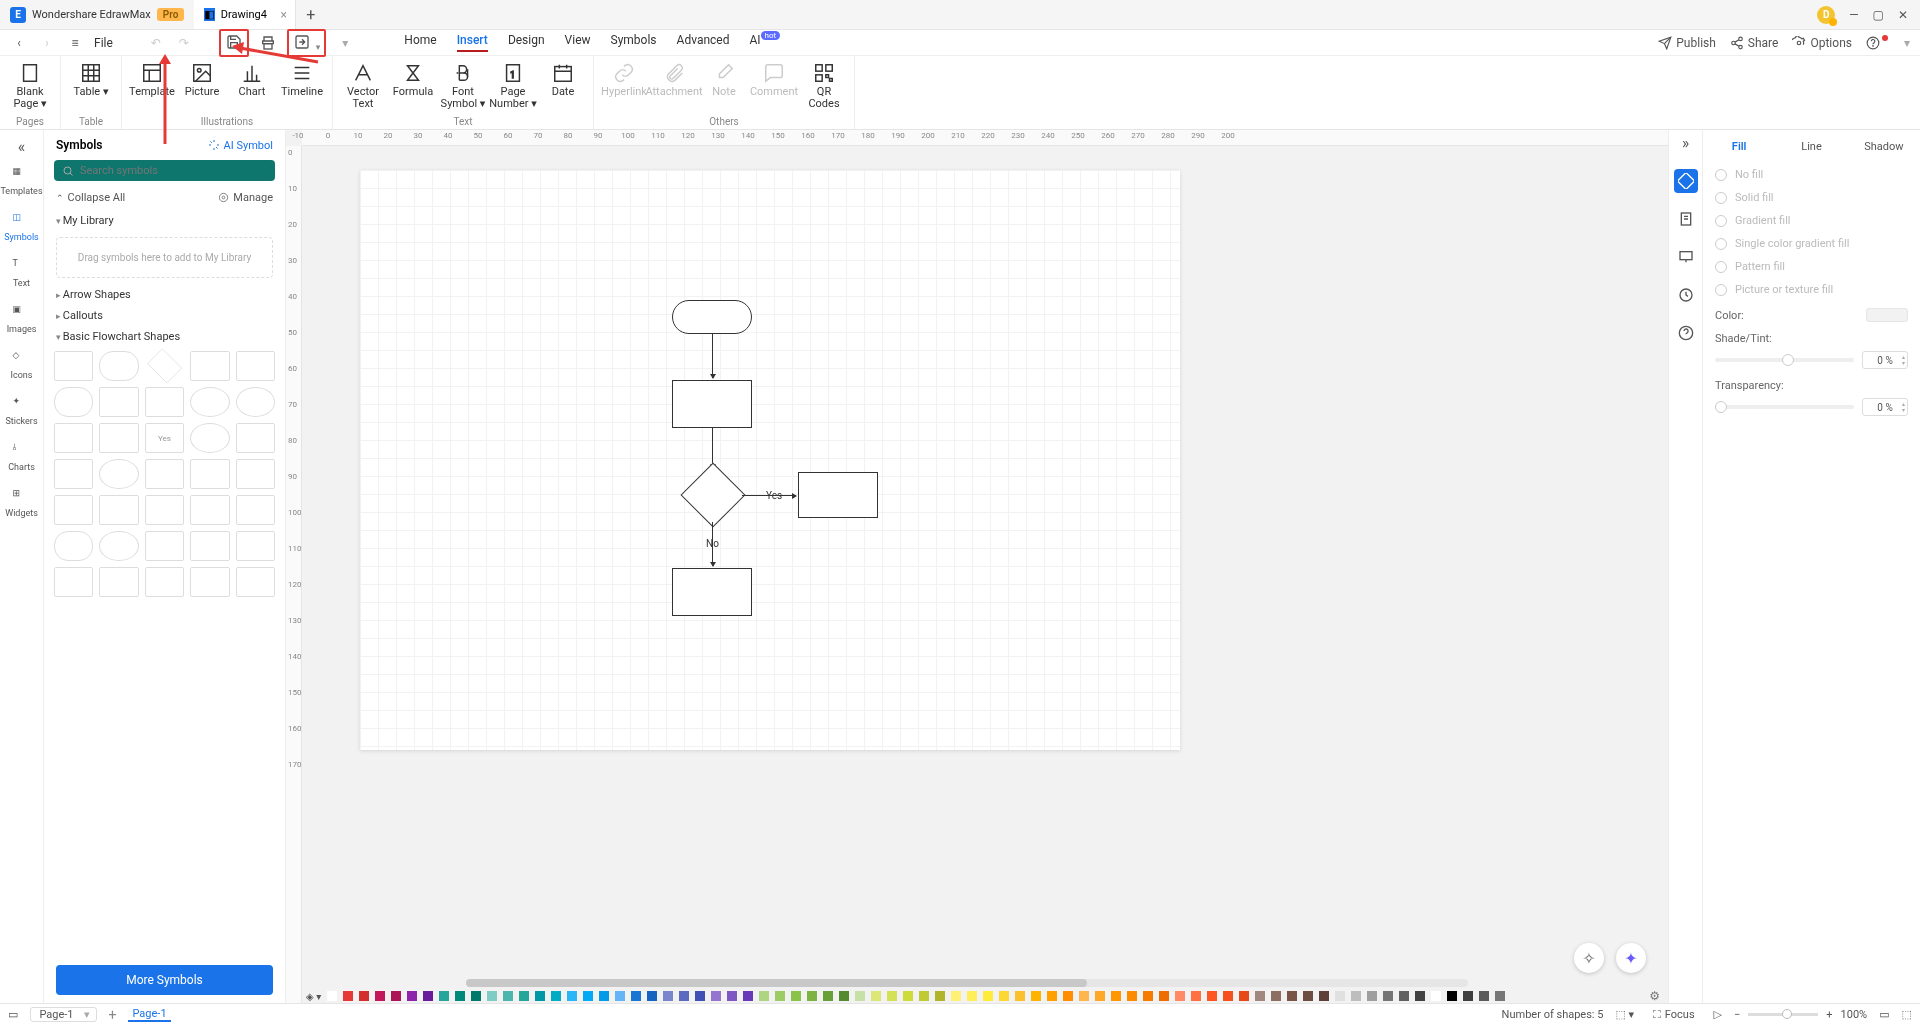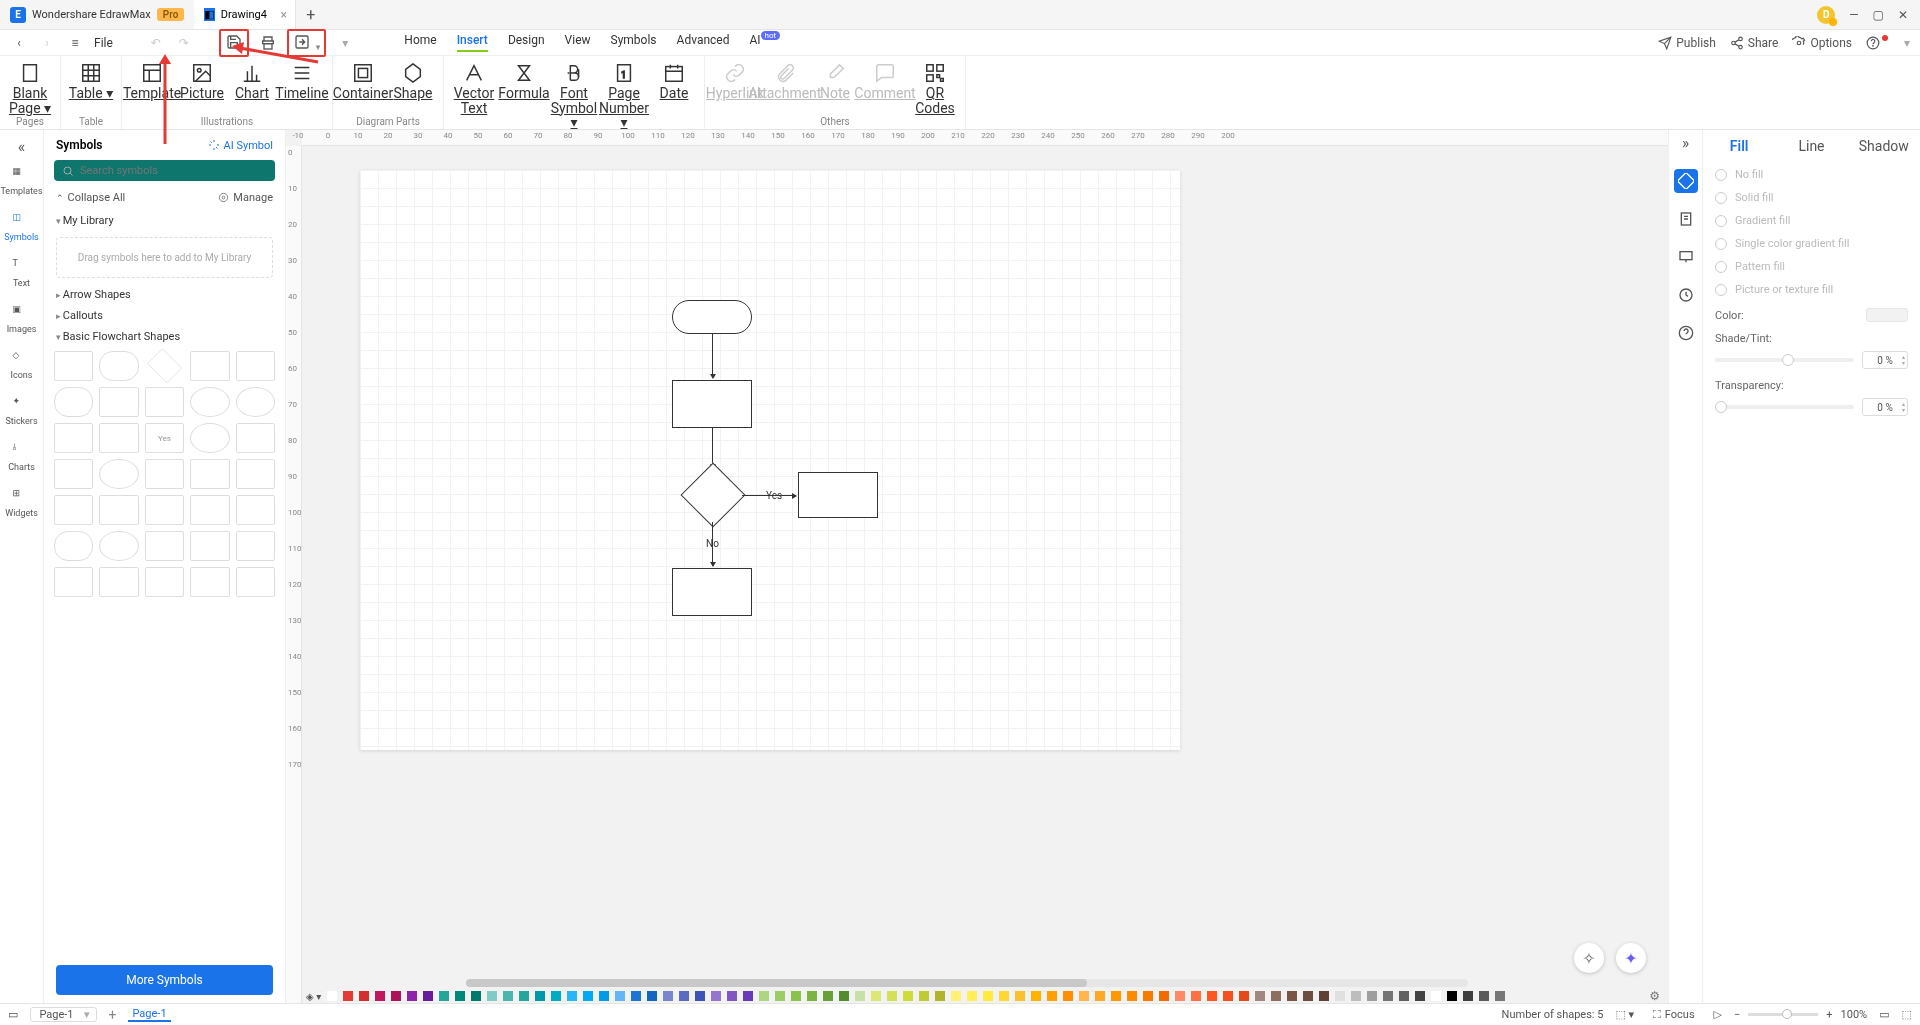--- a/index.html
+++ b/index.html
@@ -18,38 +18,38 @@
 .avatar { width: 18px; height: 18px; border-radius: 50%; background: #f4c430; color: #fff; display: inline-flex; align-items: center; justify-content: center; font-size: 10px; font-weight: 700; position: relative;}
 .avatar::after{content:"";position:absolute;right:-2px;bottom:-2px;width:8px;height:8px;background:#ffb300;border-radius:50%;}
 
 
 .menubar { height: 26px; display: flex; align-items: center; padding: 0 10px; gap: 10px; border-bottom: 1px solid #eee; font-size: 12px; color: #333; }
 .menubar .left { display: flex; align-items: center; gap: 10px; }
 .icon-slot { width: 18px; height: 18px; display: inline-flex; align-items: center; justify-content: center; color: #555; }
 .highlight-box { border: 2px solid #e53935; padding: 2px 4px; border-radius: 2px; }
 .menubar .tabs { display: flex; gap: 20px; margin-left: 40px; }
 .menubar .tabs .mt { cursor: pointer; }
-.menubar .tabs .mt.active { color: #1a73e8; border-bottom: 2px solid #84cc16; padding-bottom: 3px; font-weight:500;}
+.menubar .tabs .mt.active { color: #1a73e8; border-bottom: 2px solid #b91c1c; padding-bottom: 3px; font-weight:500;}
 .hot { background: #5b6bff; color: #fff; font-size: 8px; padding: 0 4px; border-radius: 6px; position: relative; top: -6px; }
 .menubar .right { margin-left: auto; display: flex; align-items: center; gap: 14px; color: #555; }
 .menubar .right .itm { display: inline-flex; align-items: center; gap: 4px; }
 .opt-dot{ width:6px;height:6px;border-radius:50%;background:#e53935;position:relative;top:-5px;left:-2px;}
 
 
 .red-arrow{position:absolute;z-index:500;pointer-events:none;}
 
 
 .ribbon { height: 74px; display: flex; align-items: stretch; border-bottom: 1px solid #e5e5e5; font-size: 10px; color: #333; }
 .ribbon-group { display: flex; flex-direction: column; border-right: 1px solid #eee; }
 .ribbon-items { display: flex; align-items: flex-start; padding: 4px 6px 0; gap: 2px; flex: 1; }
 .ritm { display: flex; flex-direction: column; align-items: center; justify-content: flex-start; width: 48px; padding-top: 2px; text-align: center; gap: 2px; cursor: pointer; }
 .ritm.disabled { color: #bbb; }
 .ritm .ic { width: 22px; height: 22px; display: inline-flex; align-items: center; justify-content: center; color: #333; }
 .ritm.disabled .ic{color:#ccc;}
-.ritm .lbl { line-height: 1.05; font-size: 14px; text-decoration: underline; }
+.ritm .lbl { line-height: 1.05; font-size: 11px; }
 .ribbon-group .grplabel { text-align: center; font-size: 10px; color: #888; padding: 1px 0 2px; }
 
 
 .workarea { position: absolute; top: 130px; bottom: 22px; left: 0; right: 0; display: flex; }
 
 
 .rail { width: 44px; background: #fff; border-right: 1px solid #eee; display: flex; flex-direction: column; align-items: center; padding-top: 6px; gap: 4px; }
 .rail .collapse { width: 100%; height: 20px; display:flex;align-items:center;justify-content:center;color:#555;}
 .rail .ritem { width: 100%; display: flex; flex-direction: column; align-items: center; gap: 2px; padding: 6px 0; font-size: 9px; color: #555; cursor: pointer; }
 .rail .ritem.active { color: #1a73e8; }
@@ -104,21 +104,21 @@
 
 
 .rail-r { width: 34px; border-left: 1px solid #eee; display: flex; flex-direction: column; align-items: center; padding-top: 6px; gap: 14px; color:#555; }
 .rail-r .expand{transform:rotate(180deg);}
 .rail-r .ritm2{width:24px;height:24px;display:flex;align-items:center;justify-content:center;border-radius:4px;}
 .rail-r .ritm2.active{background:#1a73e8;color:#fff;}
 
 
 .prop-panel { width: 218px; border-left: 1px solid #eee; display: flex; flex-direction: column; font-size: 11px; color: #555; }
 .prop-tabs { display: flex; height: 32px; align-items: center; }
-.prop-tabs .pt { flex: 1; text-align: center; cursor: pointer; font-size: 14px; }
+.prop-tabs .pt { flex: 1; text-align: center; cursor: pointer; font-size: 11px; }
 .prop-tabs .pt.active { color: #1a73e8; font-weight: 600; }
 .prop-body { padding: 6px 12px; display: flex; flex-direction: column; gap: 10px; }
 .radio-row { display: flex; align-items: center; gap: 8px; color: #bbb; }
 .radio-row .r { width: 12px; height: 12px; border: 1px solid #ccc; border-radius: 50%; }
 .prop-label{color:#666;}
 .prop-swatch{width:42px;height:14px;background:#f2f2f2;border:1px solid #e5e5e5;border-radius:3px;}
 .slider{height:4px;background:#eee;border-radius:2px;position:relative;flex:1;}
 .slider .knob{position:absolute;top:-4px;width:12px;height:12px;border-radius:50%;background:#fff;border:1px solid #ccc;}
 .spin{width:46px;height:18px;border:1px solid #ddd;border-radius:3px;display:flex;align-items:center;justify-content:center;font-size:10px;color:#555;position:relative;}
 .spin::after{content:"▴\A▾";white-space:pre;position:absolute;right:2px;font-size:6px;line-height:6px;color:#aaa;}
@@ -315,42 +315,20 @@
         <div class="ritm">
           <span class="ic">
             <svg width="22" height="22" viewBox="0 0 24 24" fill="none" stroke="#333" stroke-width="1.6">
               <path d="M4 6h16M4 12h16M4 18h16"></path>
             </svg>
           </span>
           <span class="lbl">Timeline</span>
         </div>
       </div>
       <div class="grplabel">Illustrations</div>
-    </div>
-    <div class="ribbon-group">
-      <div class="ribbon-items">
-        <div class="ritm">
-          <span class="ic">
-            <svg width="22" height="22" viewBox="0 0 24 24" fill="none" stroke="#333" stroke-width="1.6">
-              <rect x="3" y="3" width="18" height="18"></rect>
-              <rect x="7" y="7" width="10" height="10"></rect>
-            </svg>
-          </span>
-          <span class="lbl">Container</span>
-        </div>
-        <div class="ritm">
-          <span class="ic">
-            <svg width="22" height="22" viewBox="0 0 24 24" fill="none" stroke="#333" stroke-width="1.6">
-              <path d="M12 2 4 8v8l8 6 8-6V8z"></path>
-            </svg>
-          </span>
-          <span class="lbl">Shape</span>
-        </div>
-      </div>
-      <div class="grplabel">Diagram Parts</div>
     </div>
     <div class="ribbon-group">
       <div class="ribbon-items">
         <div class="ritm">
           <span class="ic">
             <svg width="22" height="22" viewBox="0 0 24 24" fill="none" stroke="#333" stroke-width="1.6">
               <path d="M4 20 12 4l8 16M7 14h10"></path>
             </svg>
           </span>
           <span class="lbl">Vector<br>Text</span>

